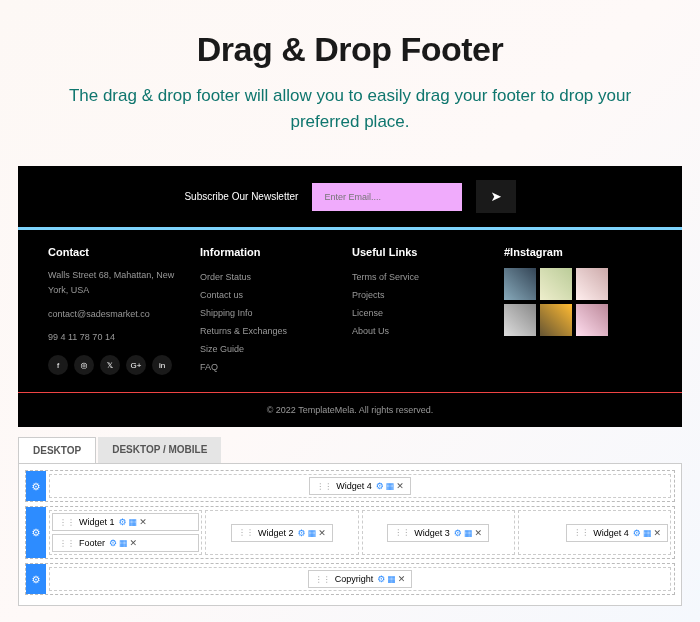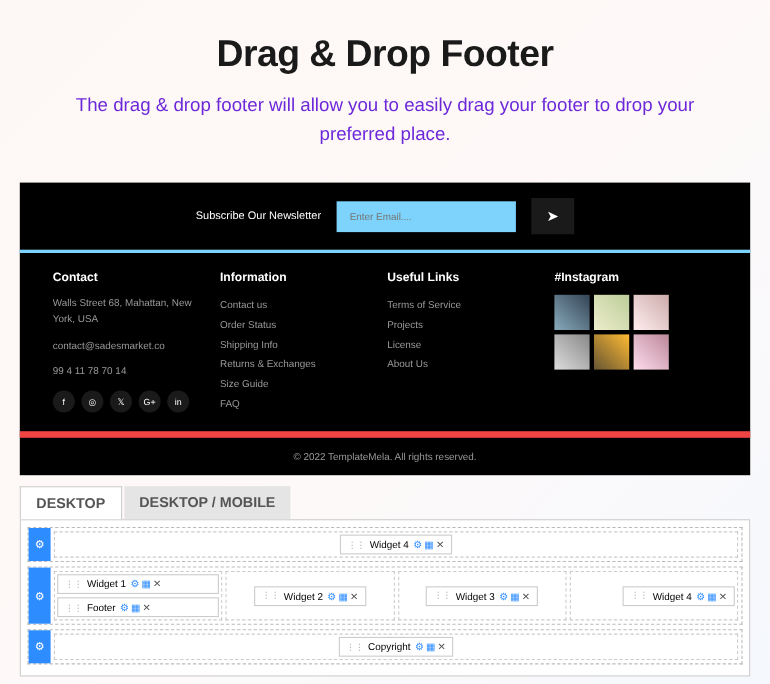--- a/index.html
+++ b/index.html
@@ -1,43 +1,43 @@
 <!DOCTYPE html>
 <html><head>
 <meta charset="utf-8">
 <style>
 * { margin: 0; padding: 0; box-sizing: border-box; }
 body { width: 700px; height: 622px; background: linear-gradient(135deg, #fdf8f5 0%, #fef9f8 50%, #f5f8fd 100%); font-family: -apple-system, Helvetica, Arial, sans-serif; overflow: hidden; }
 .hero { text-align: center; padding: 30px 40px 20px; }
 .hero h1 { font-size: 34px; font-weight: 700; color: #1a1a1a; letter-spacing: -0.5px; }
-.hero p { font-size: 17px; color: #6d28d9; margin-top: 14px; line-height: 1.5; font-weight: 400; }
+.hero p { font-size: 17px; color: #0f766e; margin-top: 14px; line-height: 1.5; font-weight: 400; }
 .footer-preview { background: #000; margin: 12px 18px 10px; color: #fff; font-size: 10px; }
 .newsletter { display: flex; align-items: center; justify-content: center; padding: 14px; gap: 14px; border-bottom: 3px solid #7dd3fc; }
-.newsletter-input { background: #7dd3fc; border: none; padding: 9px 12px; width: 163px; font-size: 9px; color: #666; }
+.newsletter-input { background: #f0abfc; border: none; padding: 9px 12px; width: 150px; font-size: 9px; color: #666; }
 .newsletter-btn { background: #1a1a1a; border: none; padding: 9px 14px; color: #fff; cursor: pointer; }
 .footer-cols { display: flex; padding: 16px 30px; gap: 4px; }
 .col { flex: 1; }
 .col h4 { font-size: 11px; margin-bottom: 10px; font-weight: 600; }
 .col-txt { font-size: 9px; color: #999; line-height: 1.7; margin-bottom: 8px; }
 .col ul { list-style: none; }
 .col li { font-size: 9px; color: #999; line-height: 2; }
 .social-row { display: flex; gap: 6px; margin-top: 10px; }
 .social-btn { width: 20px; height: 20px; border-radius: 50%; background: #1a1a1a; display: flex; align-items: center; justify-content: center; font-size: 8px; cursor: pointer; }
 .insta-grid { display: grid; grid-template-columns: repeat(3, 32px); gap: 4px; }
 .insta-img { width: 32px; height: 32px; background: #444; }
 .insta-img.i1 { background: linear-gradient(45deg,#8ab,#345); }
 .insta-img.i2 { background: linear-gradient(45deg,#eec,#bc9); }
 .insta-img.i3 { background: linear-gradient(45deg,#fee,#caa); }
 .insta-img.i4 { background: linear-gradient(45deg,#ddd,#888); }
 .insta-img.i5 { background: linear-gradient(45deg,#653,#fb3); }
 .insta-img.i6 { background: linear-gradient(45deg,#fde,#b89); }
-.copyright { text-align: center; padding: 12px; font-size: 9px; color: #999; border-top: 6px solid #ef4444; }
+.copyright { text-align: center; padding: 12px; font-size: 9px; color: #999; border-top: 1px solid #ef4444; }
 .builder { margin: 0 18px; }
 .tabs { display: flex; gap: 2px; }
-.tab { padding: 7px 14px; font-size: 13px; background: #e5e5e5; color: #555; cursor: pointer; font-weight: 600; }
+.tab { padding: 7px 14px; font-size: 10px; background: #e5e5e5; color: #555; cursor: pointer; font-weight: 600; }
 .tab.active { background: #fff; border: 1px solid #ccc; border-bottom: none; }
 .builder-body { background: #fff; border: 1px solid #ccc; padding: 6px; }
 .row { display: flex; align-items: stretch; margin-bottom: 4px; border: 1px dashed #bbb; }
 .row-handle { width: 20px; background: #2d8cff; color: #fff; display: flex; align-items: center; justify-content: center; font-size: 10px; cursor: move; }
 .row-content { flex: 1; display: flex; padding: 3px; gap: 3px; }
 .cell { flex: 1; border: 1px dashed #ccc; min-height: 24px; display: flex; align-items: center; padding: 2px; }
 .cell.center { justify-content: center; }
 .cell.right { justify-content: flex-end; }
 .widget { border: 1px solid #ccc; padding: 3px 6px; font-size: 9px; display: flex; align-items: center; gap: 4px; background: #fff; cursor: move; white-space: nowrap; }
 .widget .grip { color: #999; font-size: 8px; }
@@ -70,22 +70,22 @@
         <div class="social-btn">f</div>
         <div class="social-btn">◎</div>
         <div class="social-btn">𝕏</div>
         <div class="social-btn">G+</div>
         <div class="social-btn">in</div>
       </div>
     </div>
     <div class="col">
       <h4>Information</h4>
       <ul>
+        <li>Order Status</li>
         <li>Contact us</li>
-        <li>Order Status</li>
         <li>Shipping Info</li>
         <li>Returns &amp; Exchanges</li>
         <li>Size Guide</li>
         <li>FAQ</li>
       </ul>
     </div>
     <div class="col">
       <h4>Useful Links</h4>
       <ul>
         <li>Terms of Service</li>

